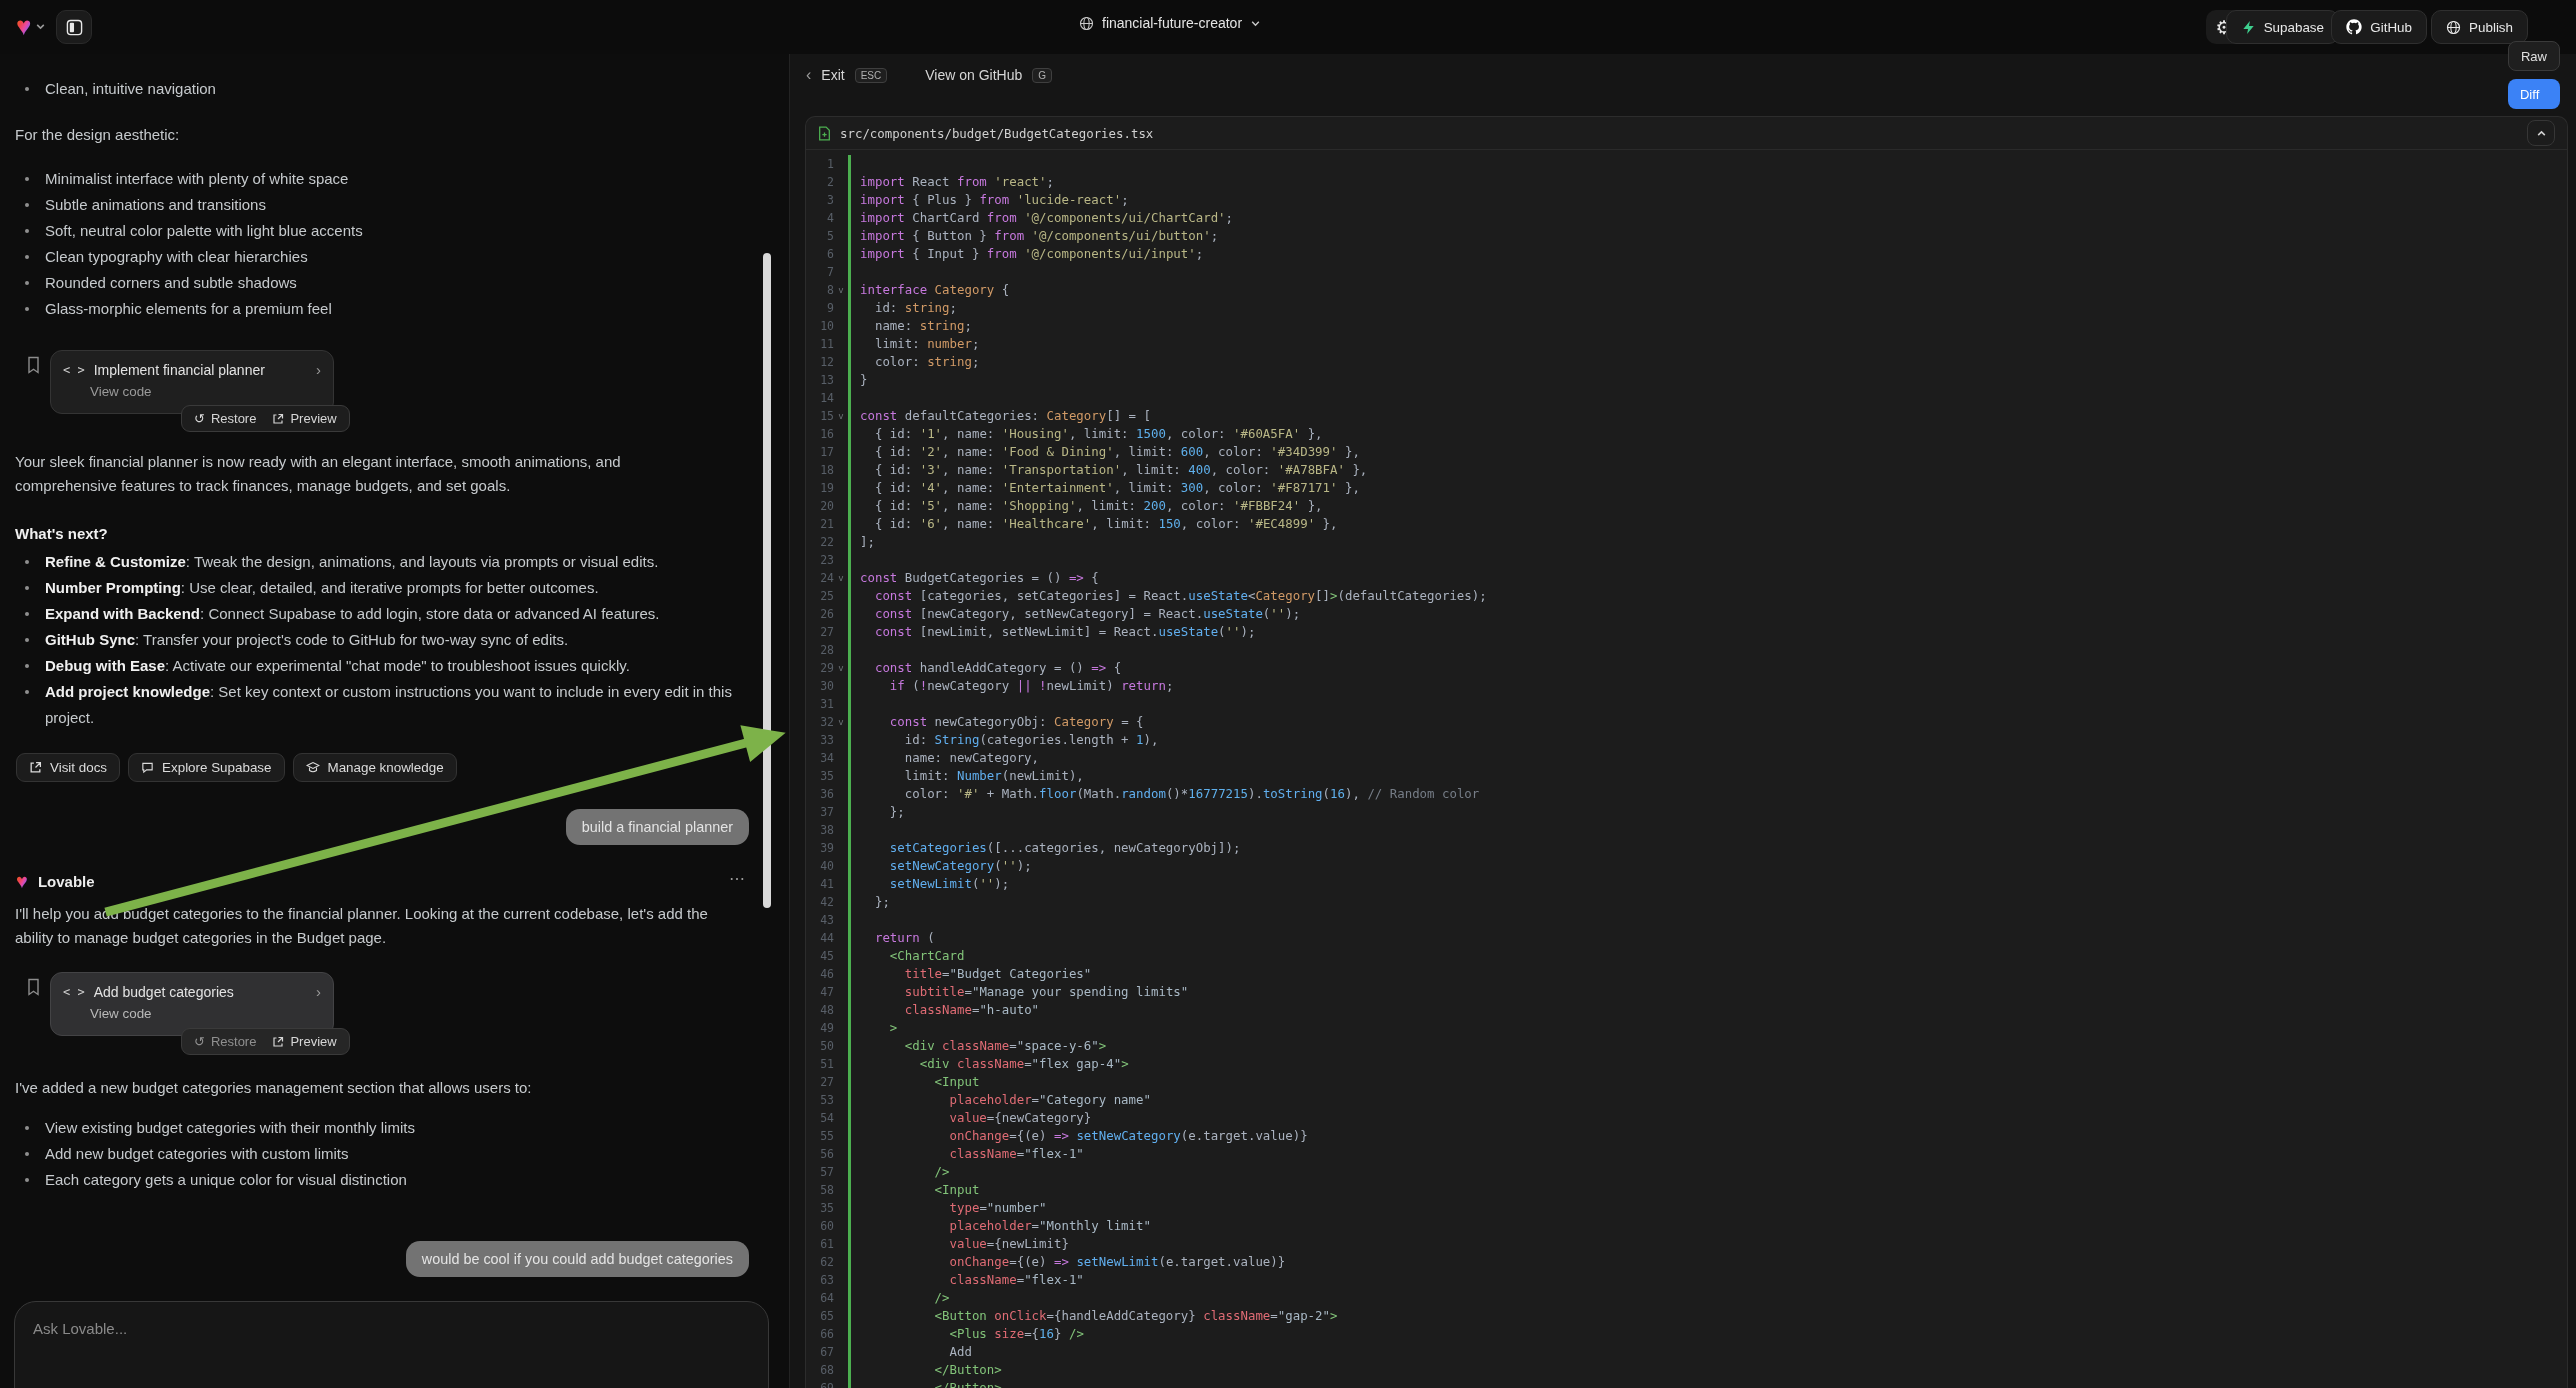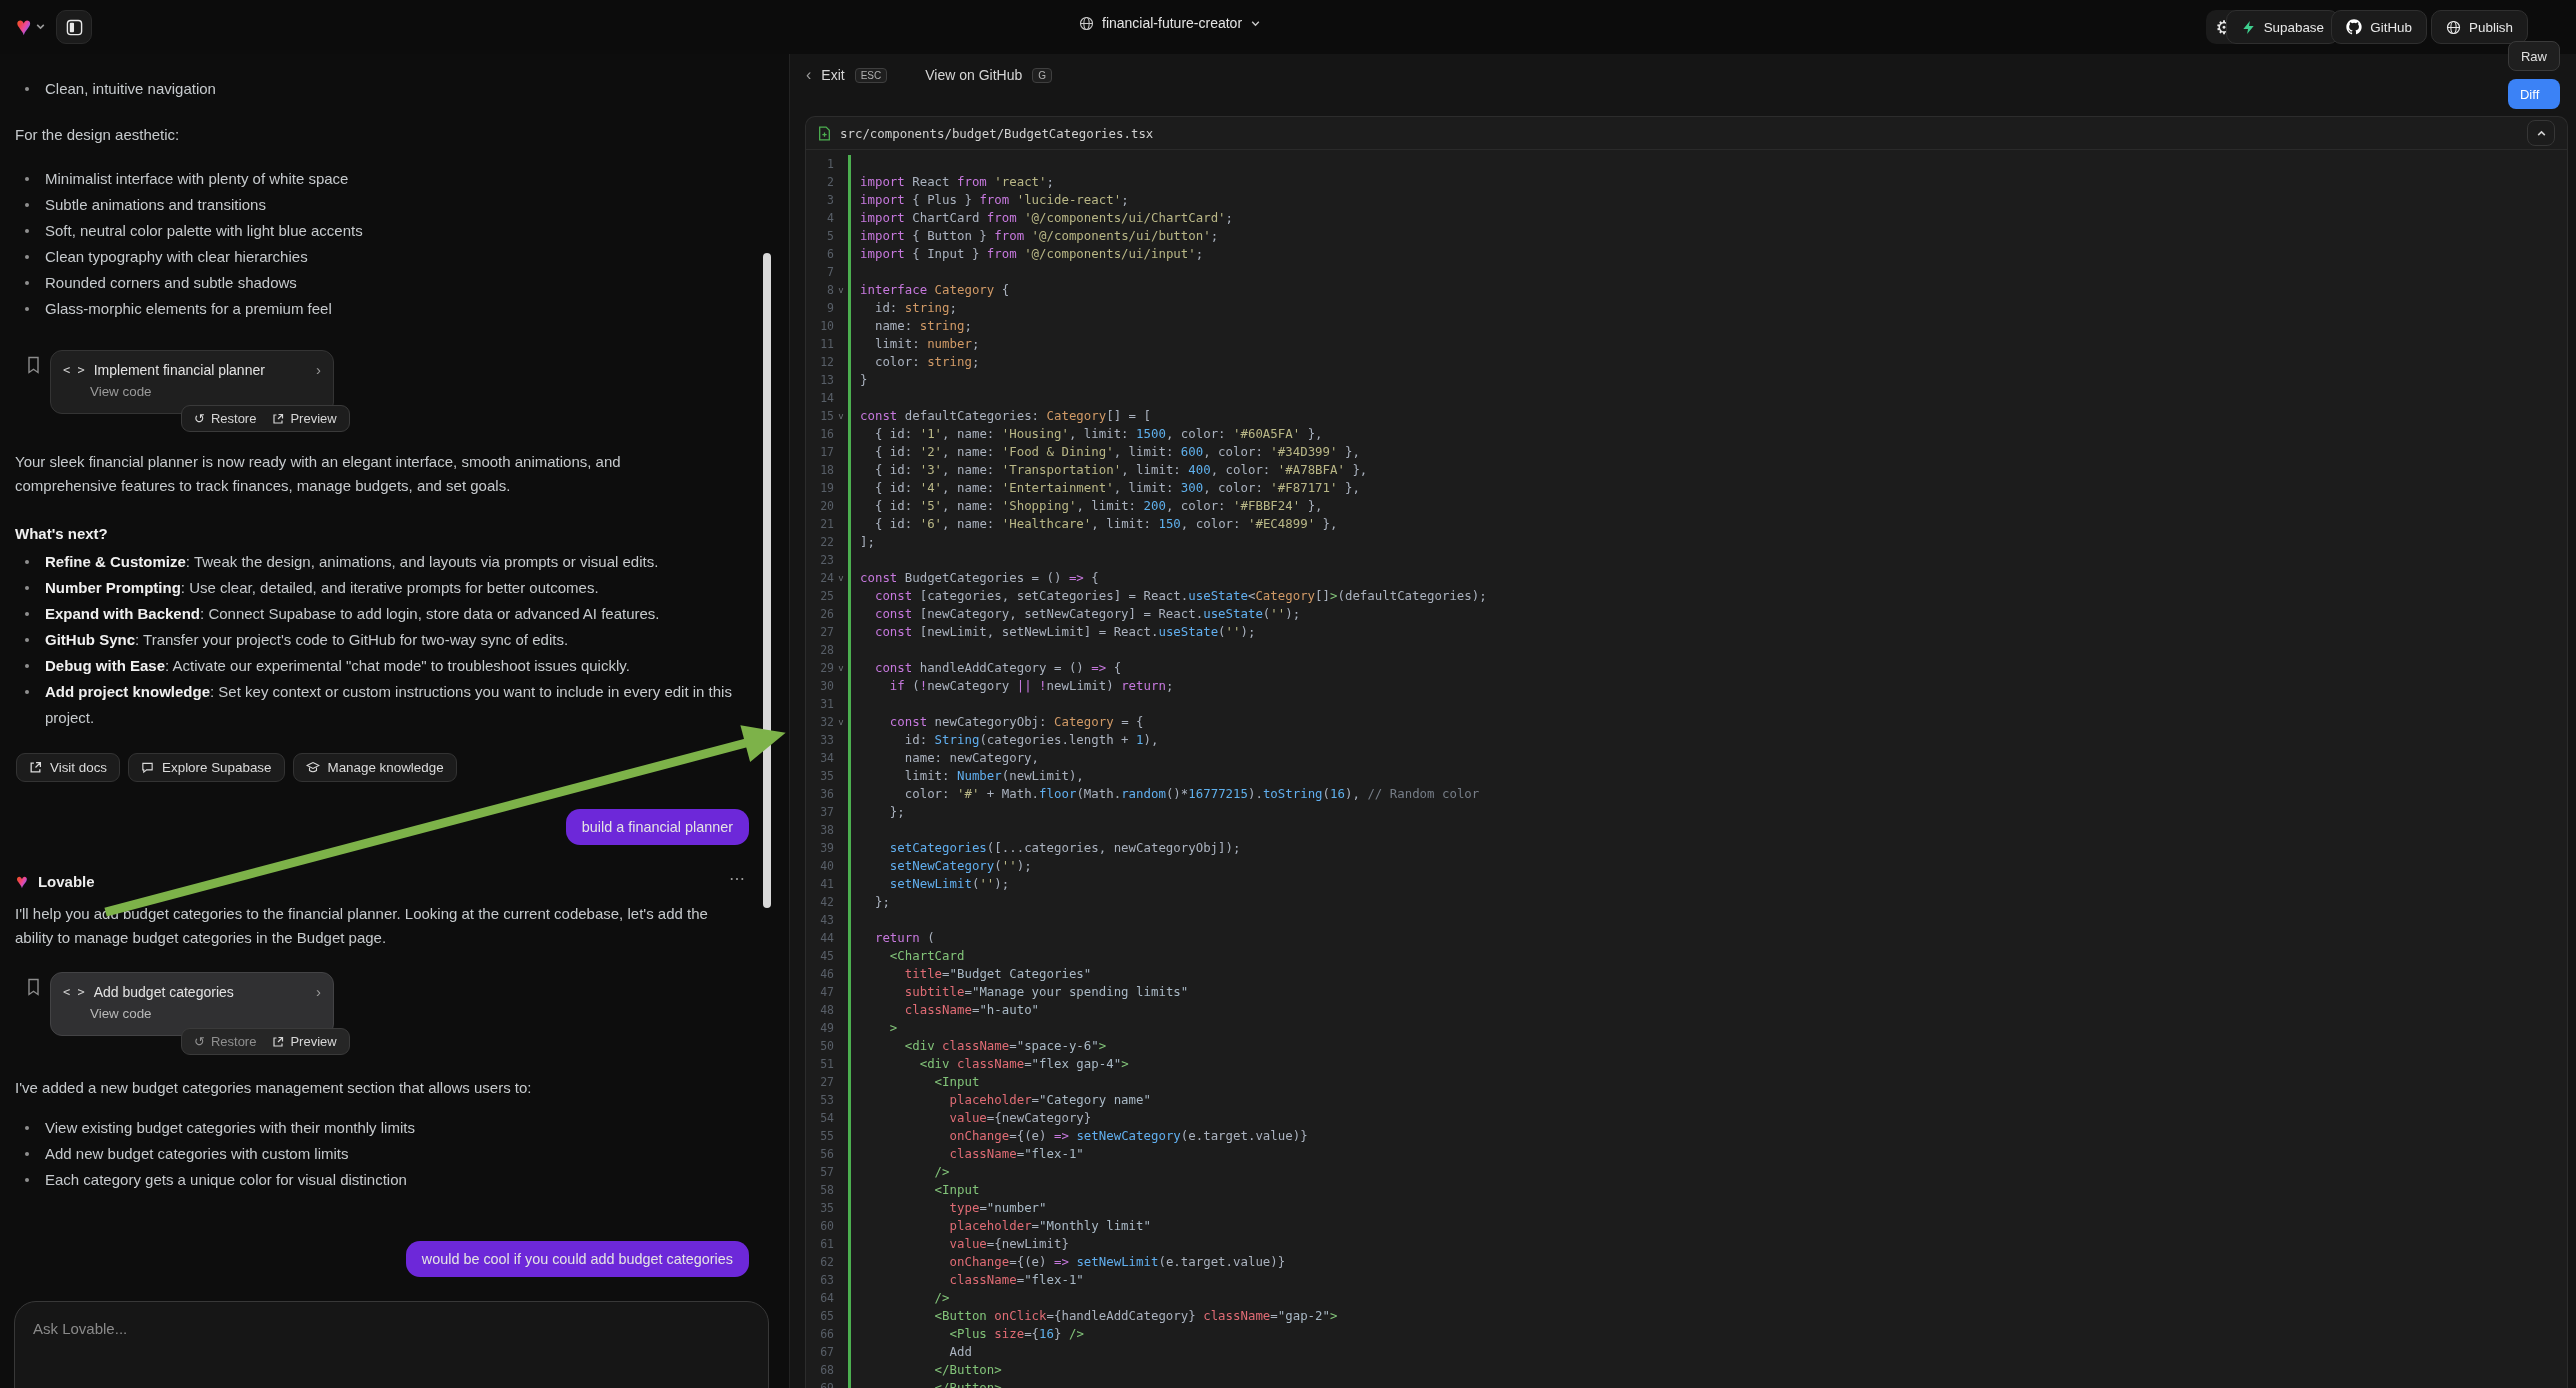--- a/index.html
+++ b/index.html
@@ -33,21 +33,21 @@
   .vcard-row { display:flex; align-items:center; gap:9px; color:#e3e3e3; font-size:14px; }
   .codeglyph { font-family:"DejaVu Sans Mono", monospace; font-size:12px; color:#cfcfcf; }
   .vc-chev { margin-left:auto; color:#9a9a9a; font-size:15px; }
   .viewcode { color:#9a9a9a; font-size:13.4px; margin:6px 0 0 27px; }
   .pill { position:absolute; display:flex; align-items:center; gap:16px; height:27px; padding:0 12px;
     background:#1d1d1d; border:1px solid #3a3a3a; border-radius:9px; font-size:13px; color:#d6d6d6; }
   .pill .pb { display:inline-flex; align-items:center; gap:6px; }
   .bookmark { color:#8d8d8d; }
   .act-btn { display:inline-flex; align-items:center; gap:8px; height:29px; padding:0 12px;
     background:#1c1c1c; border:1px solid #333; border-radius:9px; color:#dcdcdc; font-size:13.4px; }
-  .bubble { position:absolute; background:#6d28d9; color:#e4e4e4; font-size:14.4px;
+  .bubble { position:absolute; background:#737373; color:#e4e4e4; font-size:14.4px;
     padding:10px 16px; border-radius:14px; }
   .lov-row { position:absolute; display:flex; align-items:center; gap:10px; color:#ececec; font-size:15px; font-weight:bold; }
   .composer { position:absolute; left:14px; top:1247px; width:755px; height:139px; background:#161616;
     border:1px solid #383838; border-radius:22px; padding:18px; }
   .composer input { width:90%; background:transparent; border:none; outline:none; color:#ddd; font-size:15px;
     font-family:"Liberation Sans", sans-serif; }
   .composer input::placeholder { color:#8a8a8a; }
   .scrollthumb { position:absolute; left:763px; top:199px; width:8px; height:655px; border-radius:4px; background:#d9d9d9; }
 
   

